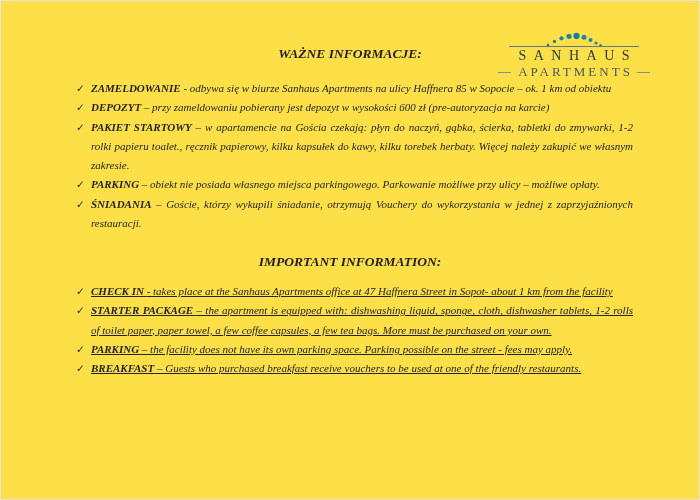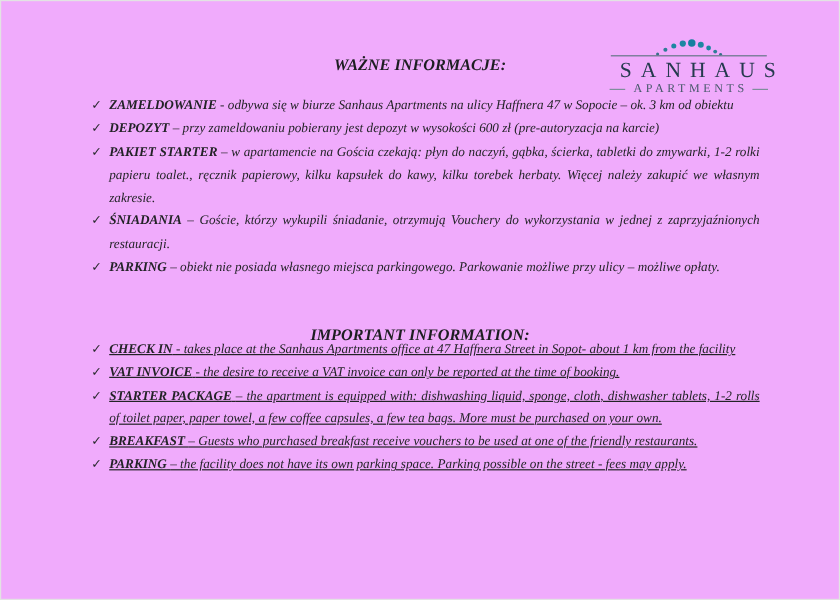--- a/index.html
+++ b/index.html
@@ -1,54 +1,54 @@
 <!DOCTYPE html>
 <html><head>
 <meta charset="utf-8">
 <style>
   html,body { margin:0; padding:0; background:#ffffff; }
   .page {
     position:relative;
     width:700px; height:500px;
-    background:#f0abfc;
+    background:#fde047;
     box-sizing:border-box;
     border:1px solid #e3e3e3;
     font-family:"Liberation Serif", serif;
     color:#232327;
     overflow:hidden;
   }
   .doc-title {
     position:absolute; left:0; width:100%;
     margin:0; text-align:center;
     font-size:13.5px; font-weight:bold; font-style:italic;
     color:#1e1e22;
   }
   .title-pl { top:45px; }
-  .title-en { top:253px;margin-top:17px; }
+  .title-en { top:253px; }
 
   
   .logo {
     position:absolute; top:31px; left:508px; width:130px;
     display:flex; flex-direction:column; align-items:center;
     font-style:normal;
   }
   .logo-dots { display:block; margin-bottom:-2px; }
   .logo-word {
     box-sizing:border-box;
     width:100%; text-align:center;
     border-top:1.2px solid #647587;
     padding-top:1px;
-    font-size:18px; font-weight:normal;
+    font-size:14px; font-weight:normal;
     letter-spacing:7.5px; text-indent:7.5px;
     color:#253a4e; white-space:nowrap;
   }
   .logo-sub {
     margin-top:0px;
     display:flex; align-items:center; gap:4px;
-    font-size:10px; letter-spacing:3px; text-indent:3px;
+    font-size:13px; letter-spacing:3px; text-indent:3px;
     color:#46586a; white-space:nowrap;justify-content:flex-end;
   }
   .logo-sub .rule { width:13px; height:1px; background:#7e8e9c; }
 
   
   .info-list {
     position:absolute; left:75px; width:557px;
     margin:0; padding:0; list-style:none;
     font-style:italic; font-size:11px; line-height:19.3px;
   }
@@ -88,58 +88,54 @@
     <div class="logo-sub">
       <span class="rule"></span>
       <span>APARTMENTS</span>
       <span class="rule"></span>
     </div>
   </div>
 
   <ul class="info-list list-pl">
     <li>
       <span class="check">✓</span><span class="term">ZAMELDOWANIE</span>
-      <span>-  odbywa się w biurze Sanhaus Apartments na ulicy Haffnera 47 w Sopocie – ok. 3 km od obiektu</span>
+      <span>-  odbywa się w biurze Sanhaus Apartments na ulicy Haffnera 85 w Sopocie – ok. 1 km od obiektu</span>
     </li>
     <li>
       <span class="check">✓</span><span class="term">DEPOZYT</span>
       <span>– przy zameldowaniu pobierany jest depozyt w wysokości 600 zł (pre-autoryzacja na karcie)</span>
     </li>
     <li>
-      <span class="check">✓</span><span class="term">PAKIET STARTER</span>
+      <span class="check">✓</span><span class="term">PAKIET STARTOWY</span>
       <span>– w apartamencie na Gościa czekają: płyn do naczyń, gąbka, ścierka, tabletki do zmywarki, 1-2 rolki papieru toalet., ręcznik papierowy, kilku kapsułek do kawy, kilku torebek herbaty. Więcej należy zakupić we własnym zakresie.</span>
+    </li>
+    <li>
+      <span class="check">✓</span><span class="term">PARKING</span>
+      <span>– obiekt nie posiada własnego miejsca parkingowego. Parkowanie możliwe przy ulicy – możliwe opłaty.</span>
     </li>
     <li>
       <span class="check">✓</span><span class="term">ŚNIADANIA</span>
       <span>– Goście, którzy wykupili śniadanie, otrzymują Vouchery do wykorzystania w jednej z zaprzyjaźnionych restauracji.</span>
-    </li>
-    <li>
-      <span class="check">✓</span><span class="term">PARKING</span>
-      <span>– obiekt nie posiada własnego miejsca parkingowego. Parkowanie możliwe przy ulicy – możliwe opłaty.</span>
     </li>
   </ul>
 
   <h2 class="doc-title title-en">IMPORTANT INFORMATION:</h2>
 
   <ul class="info-list list-en">
     <li>
       <span class="check">✓</span><span class="term">CHECK IN</span>
       <span>- takes place at the Sanhaus Apartments office at 47 Haffnera Street in Sopot- about 1 km from the facility</span>
     </li>
     <li>
-      <span class="check">✓</span><span class="term">VAT INVOICE</span>
-      <span>- the desire to receive a VAT invoice can only be reported at the time of booking.</span>
-    </li>
-    <li>
       <span class="check">✓</span><span class="term">STARTER PACKAGE</span>
       <span>– the apartment is equipped with: dishwashing liquid, sponge, cloth, dishwasher tablets, 1-2 rolls of toilet paper, paper towel, a few coffee capsules, a few tea bags. More must be purchased on your own.</span>
     </li>
     <li>
+      <span class="check">✓</span><span class="term">PARKING</span>
+      <span>– the facility does not have its own parking space. Parking possible on the street - fees may apply.</span>
+    </li>
+    <li>
       <span class="check">✓</span><span class="term">BREAKFAST</span>
       <span>– Guests who purchased breakfast receive vouchers to be used at one of the friendly restaurants.</span>
-    </li>
-    <li>
-      <span class="check">✓</span><span class="term">PARKING</span>
-      <span>– the facility does not have its own parking space. Parking possible on the street - fees may apply.</span>
     </li>
   </ul>
 
 </div>
 
 </body></html>

